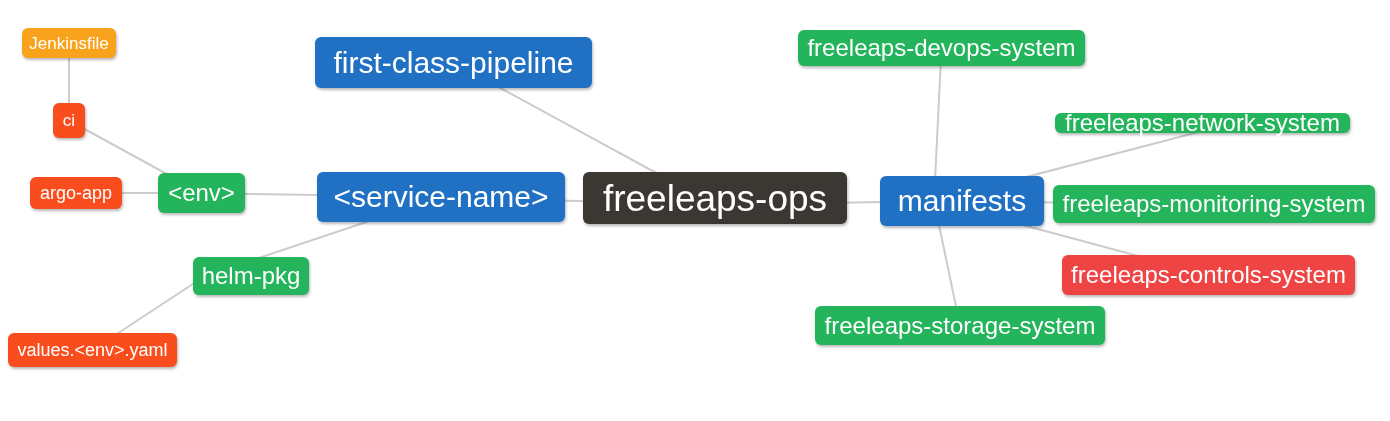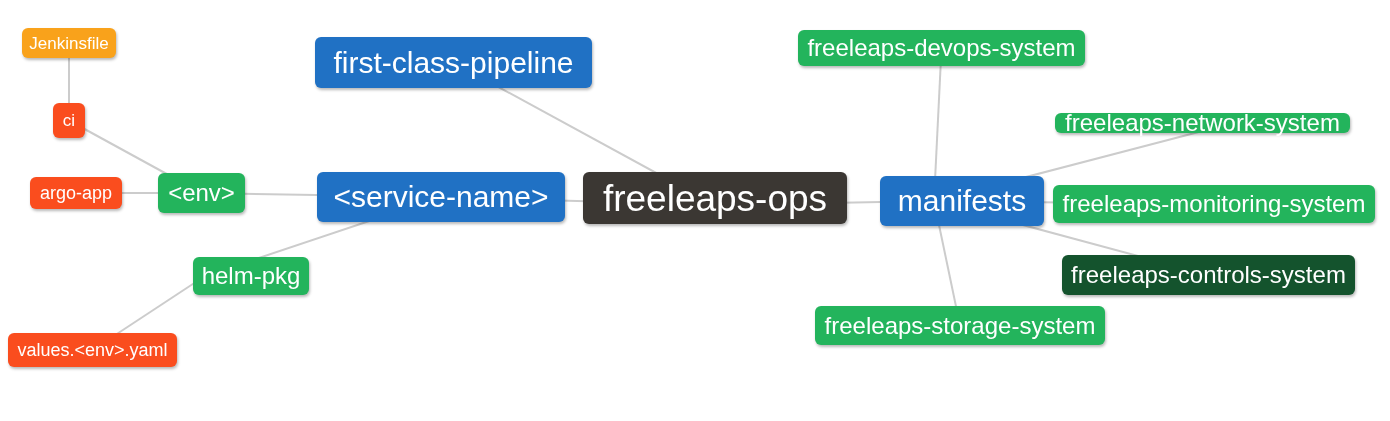--- a/index.html
+++ b/index.html
@@ -90,20 +90,20 @@
       </div>
       <div class="node" style="left: 798px; top: 30px; width: 287px; height: 36px; font-size: 24px; background: rgb(35, 180, 92);">
         <span>freeleaps-devops-system</span>
       </div>
       <div class="node" style="left: 1055px; top: 113px; width: 295px; height: 20px; font-size: 24px; background: rgb(35, 180, 92);">
         <span>freeleaps-network-system</span>
       </div>
       <div class="node" style="left: 1053px; top: 185px; width: 322px; height: 38px; font-size: 24px; background: rgb(35, 180, 92);">
         <span>freeleaps-monitoring-system</span>
       </div>
-      <div class="node" style="left: 1062px; top: 255px; width: 293px; height: 40px; font-size: 24px; background: #14532d;">
+      <div class="node" style="left: 1062px; top: 255px; width: 293px; height: 40px; font-size: 24px; background: #ef4444;">
         <span>freeleaps-controls-system</span>
       </div>
       <div class="node" style="left: 815px; top: 306px; width: 290px; height: 39px; font-size: 24px; background: rgb(35, 180, 92);">
         <span>freeleaps-storage-system</span>
       </div>
     </div>
 </div>
 
 </body></html>

